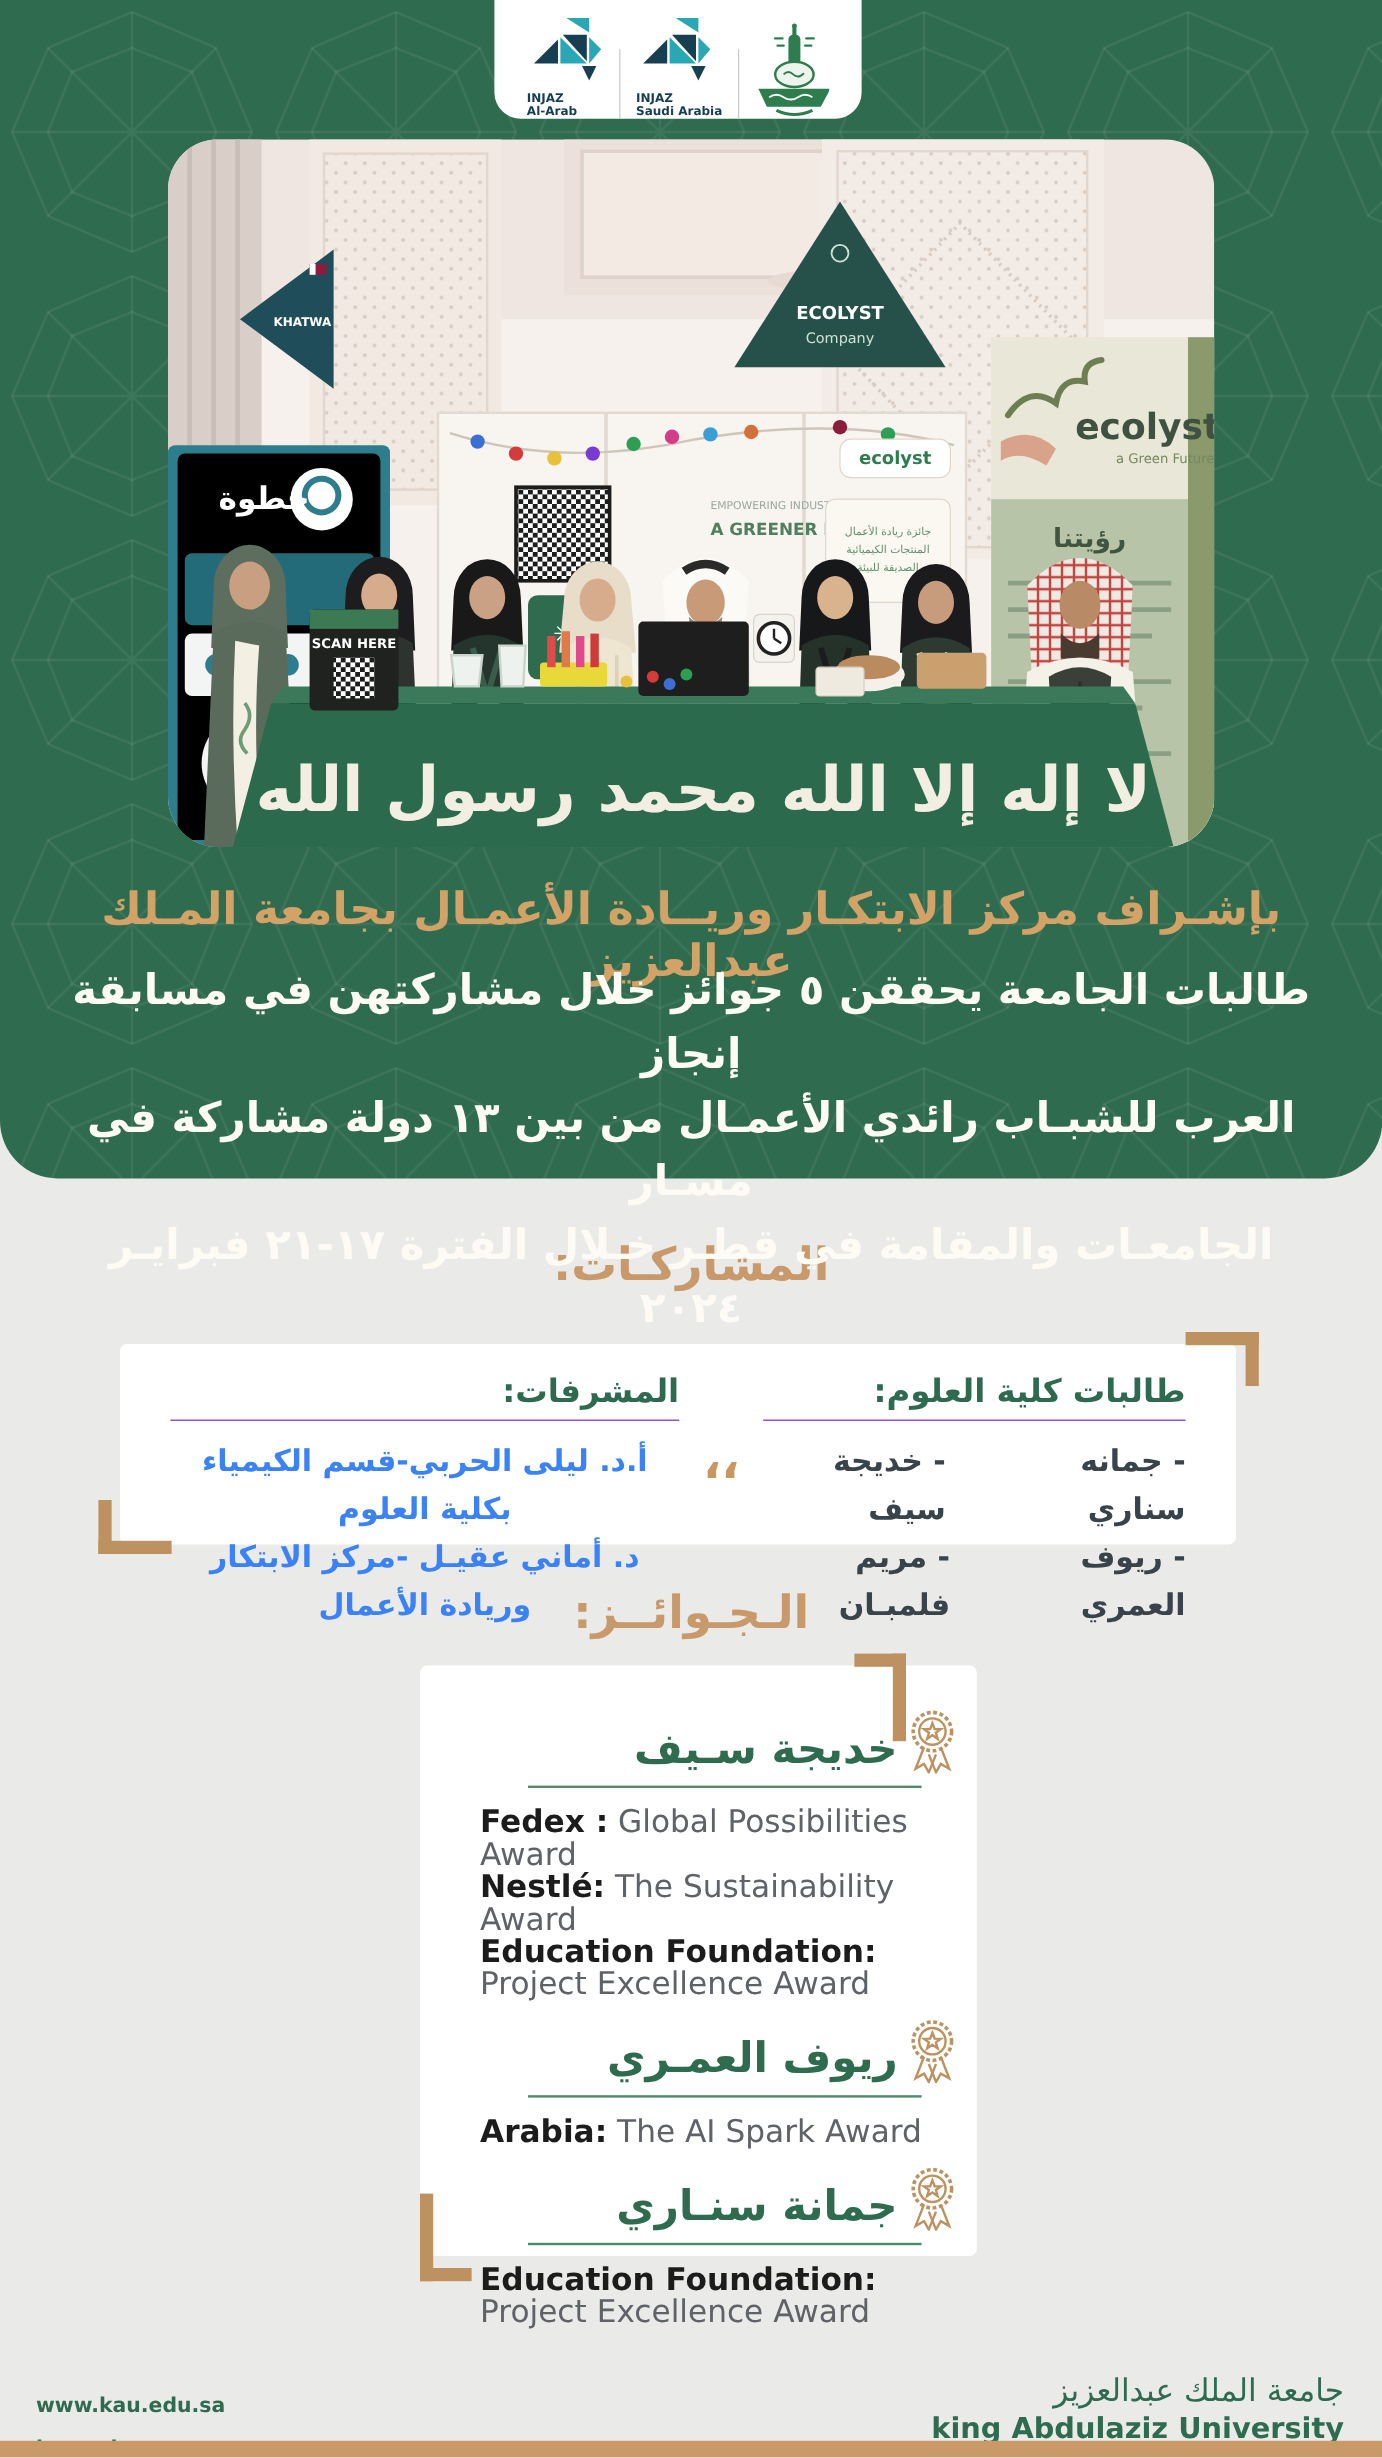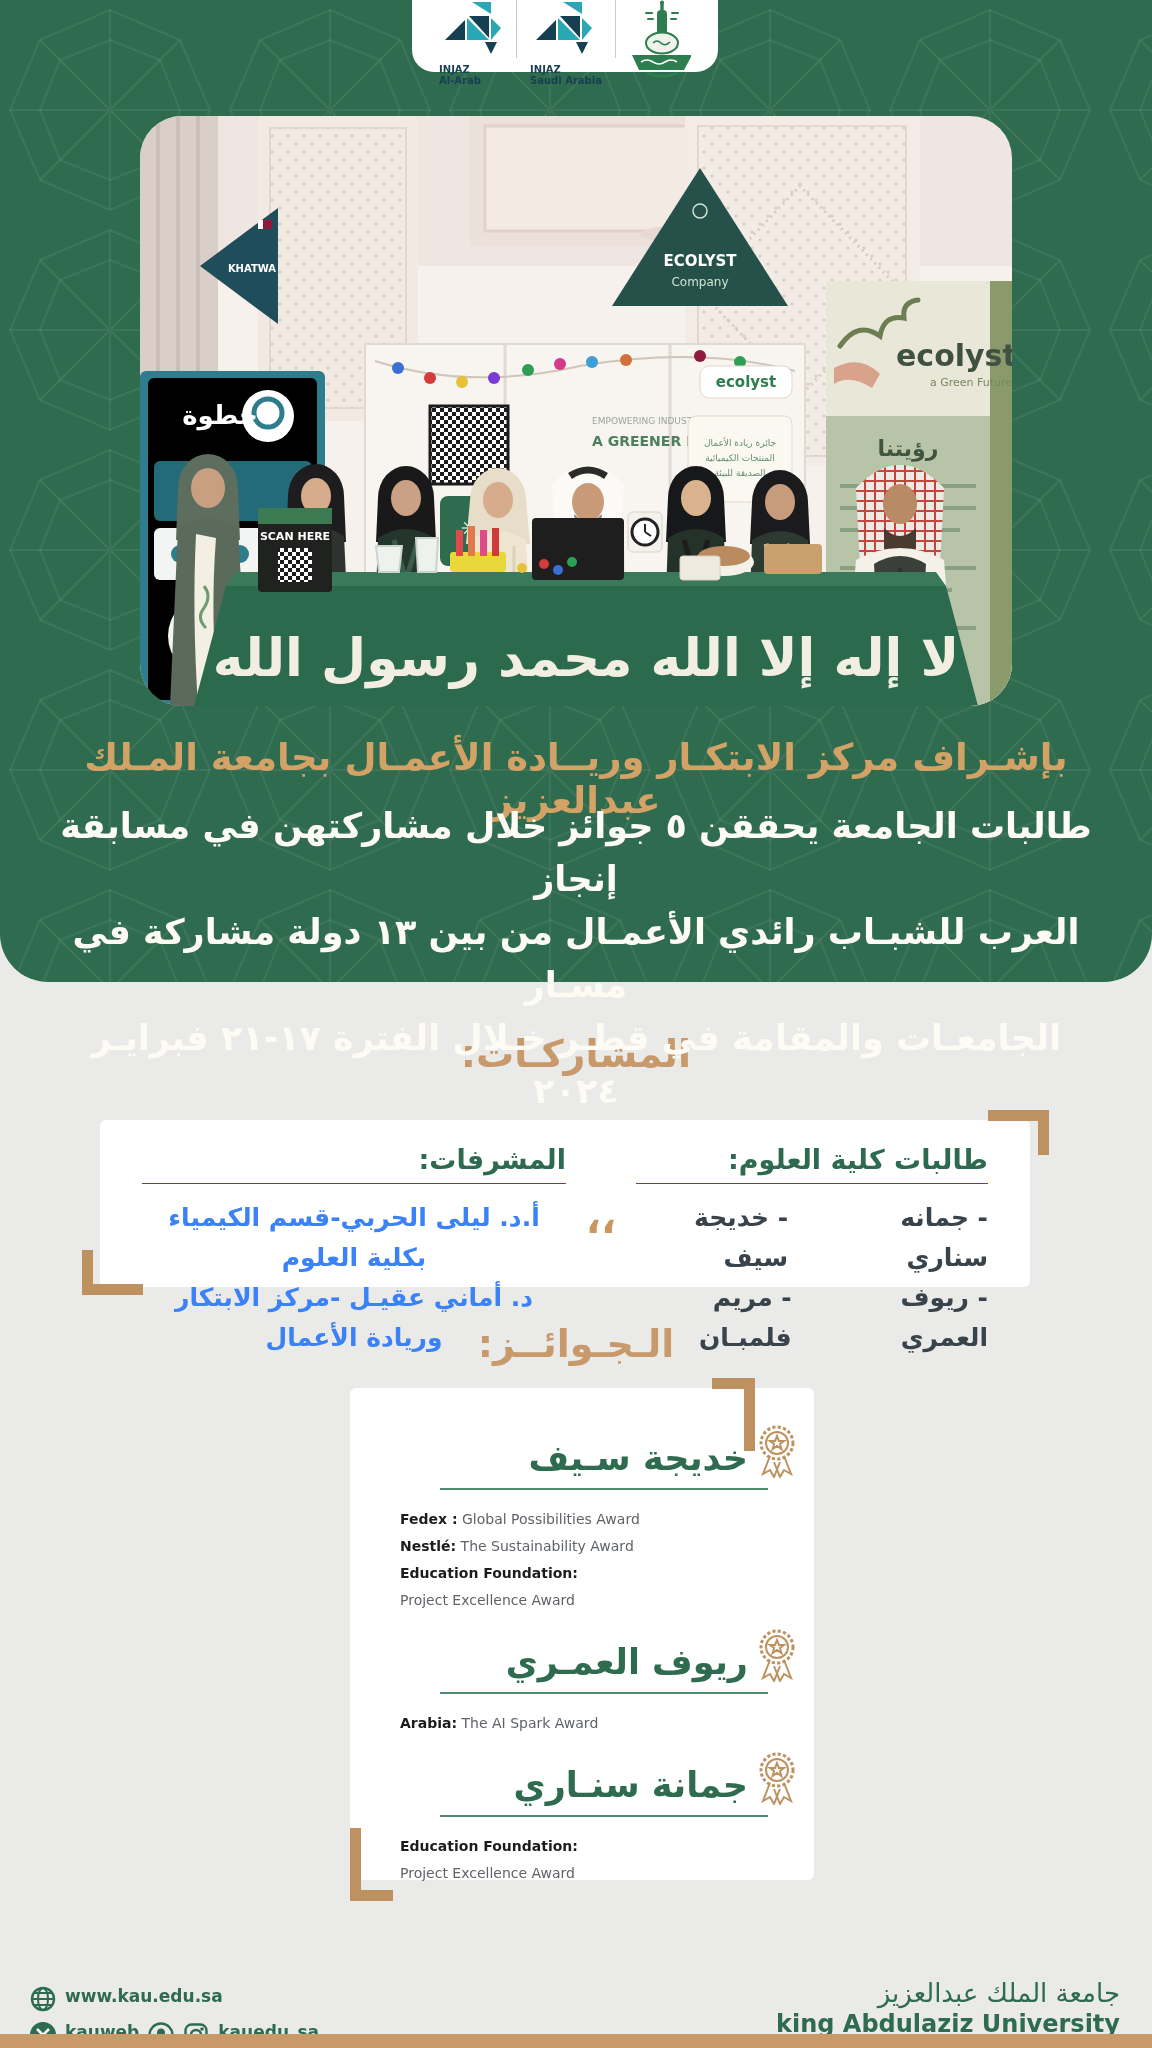--- a/index.html
+++ b/index.html
@@ -2,22 +2,22 @@
 <html lang="ar"><head>
 <meta charset="utf-8">
 <style>
   html,body{margin:0;padding:0;background:#dcdcdc;}
   .page{position:relative;width:1152px;height:2048px;background:#eaeae9;overflow:hidden;margin:0 auto;
         font-family:"DejaVu Sans","Liberation Sans",sans-serif;}
   
   .hero{position:absolute;left:0;top:0;width:1152px;height:982px;background:#2f6b4e;
         border-radius:0 0 48px 48px;overflow:hidden;}
   .hero-pattern{position:absolute;left:0;top:0;}
-  .logo-box{position:absolute;left:412px;top:0;width:306px;height:72px;background:#ffffff;
-            border-radius:0 0 22px 22px;display:flex;align-items:flex-start;justify-content:center;gap:13px;z-index:5;}
+  .logo-box{position:absolute;left:412px;top:0;width:306px;height:99px;background:#ffffff;
+            border-radius:0 0 22px 22px;display:flex;align-items:flex-end;justify-content:center;gap:13px;z-index:5;}
   .logo-divider{width:1px;height:58px;background:#c9c9c9;}
   .injaz-label{font-size:10px;font-weight:bold;color:#173f52;line-height:11px;margin-top:2px;}
   .photo{position:absolute;left:140px;top:116px;width:872px;height:590px;border-radius:42px;overflow:hidden;z-index:4;}
   .sup-line{position:absolute;left:0;top:736px;width:1152px;text-align:center;direction:rtl;
             color:#d2a266;font-size:37px;font-weight:bold;z-index:5;}
   .headline{position:absolute;left:46px;top:800px;width:1060px;text-align:center;direction:rtl;
             color:#fdfbf4;font-size:35px;font-weight:bold;line-height:53px;z-index:5;}
   
   .sec-title{position:absolute;width:1152px;left:0;text-align:center;direction:rtl;
              color:#c8996a;font-size:38px;font-weight:bold;}
@@ -40,25 +40,25 @@
          color:#c9975f;font-size:40px;font-weight:bold;padding-top:30px;}
   .plines{margin-top:14px;color:#3b82f6;font-size:25px;font-weight:bold;line-height:40px;text-align:center;}
   
   .acard{left:350px;top:1388px;width:464px;height:492px;padding:32px 0;box-sizing:border-box;}
   .winner{position:relative;}
   .wname-row{display:flex;flex-direction:row-reverse;align-items:flex-end;justify-content:flex-start;
              padding-right:14px;gap:6px;}
   .wname{color:#2e6b4f;font-size:35px;font-weight:bold;direction:rtl;}
   .wline{height:0;border-bottom:2px solid #4e8b6d;margin:10px 46px 0 90px;}
   .awards-list{margin:16px 0 10px 50px;}
-  .aw-line{font-size:14px;line-height:27px;color:#5f6368;}
+  .aw-line{font-size:26px;line-height:27px;color:#5f6368;}
   .aw-brand{font-weight:bold;color:#1c1c1c;}
   
   .footer-left{position:absolute;left:30px;top:1986px;color:#2e6b4f;}
-  .f-row{display:flex;align-items:flex-start;gap:9px;height:28px;margin-bottom:8px;}
+  .f-row{display:flex;align-items:flex-start;gap:9px;height:28px;margin-bottom:8px;flex-direction:column;}
   .f-text{font-size:17px;font-weight:bold;}
   .footer-right{position:absolute;right:32px;top:1978px;text-align:right;color:#2e6b4f;}
   .uni-ar{font-size:26px;direction:rtl;}
   .uni-en{font-size:24px;font-weight:bold;margin-top:2px;}
   .gold-bar{position:absolute;left:0;top:2034px;width:1152px;height:14px;background:#c99a67;}
 </style>
 </head>
 <body>
 
 <div class="page">

